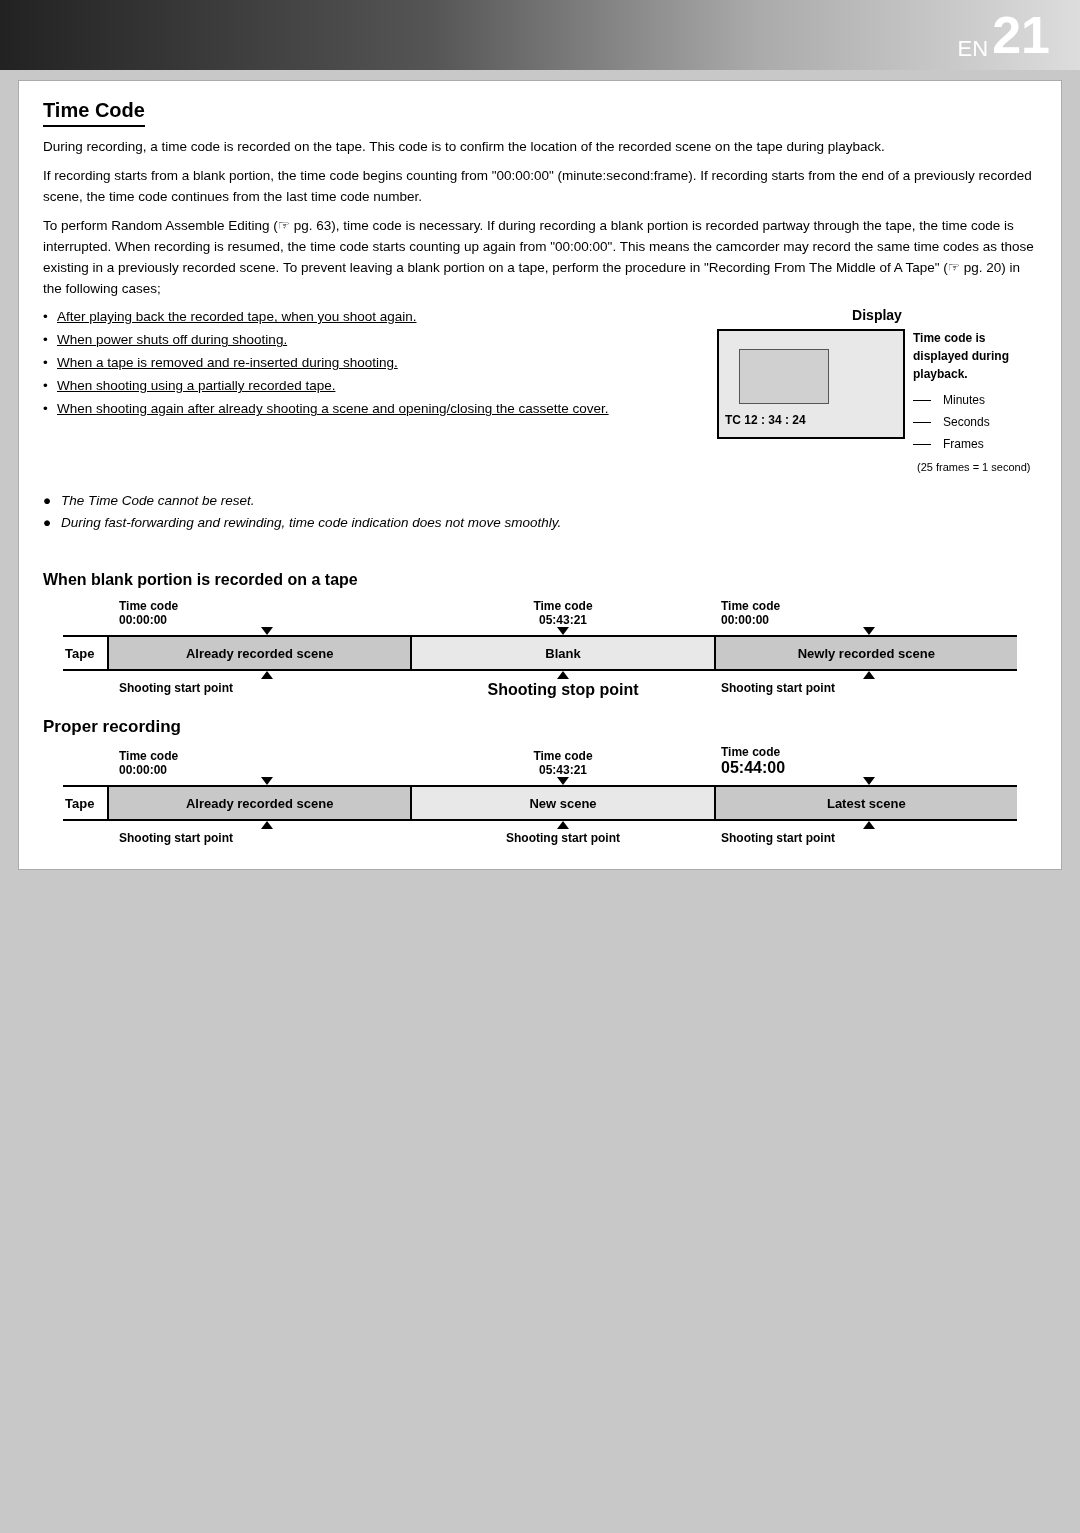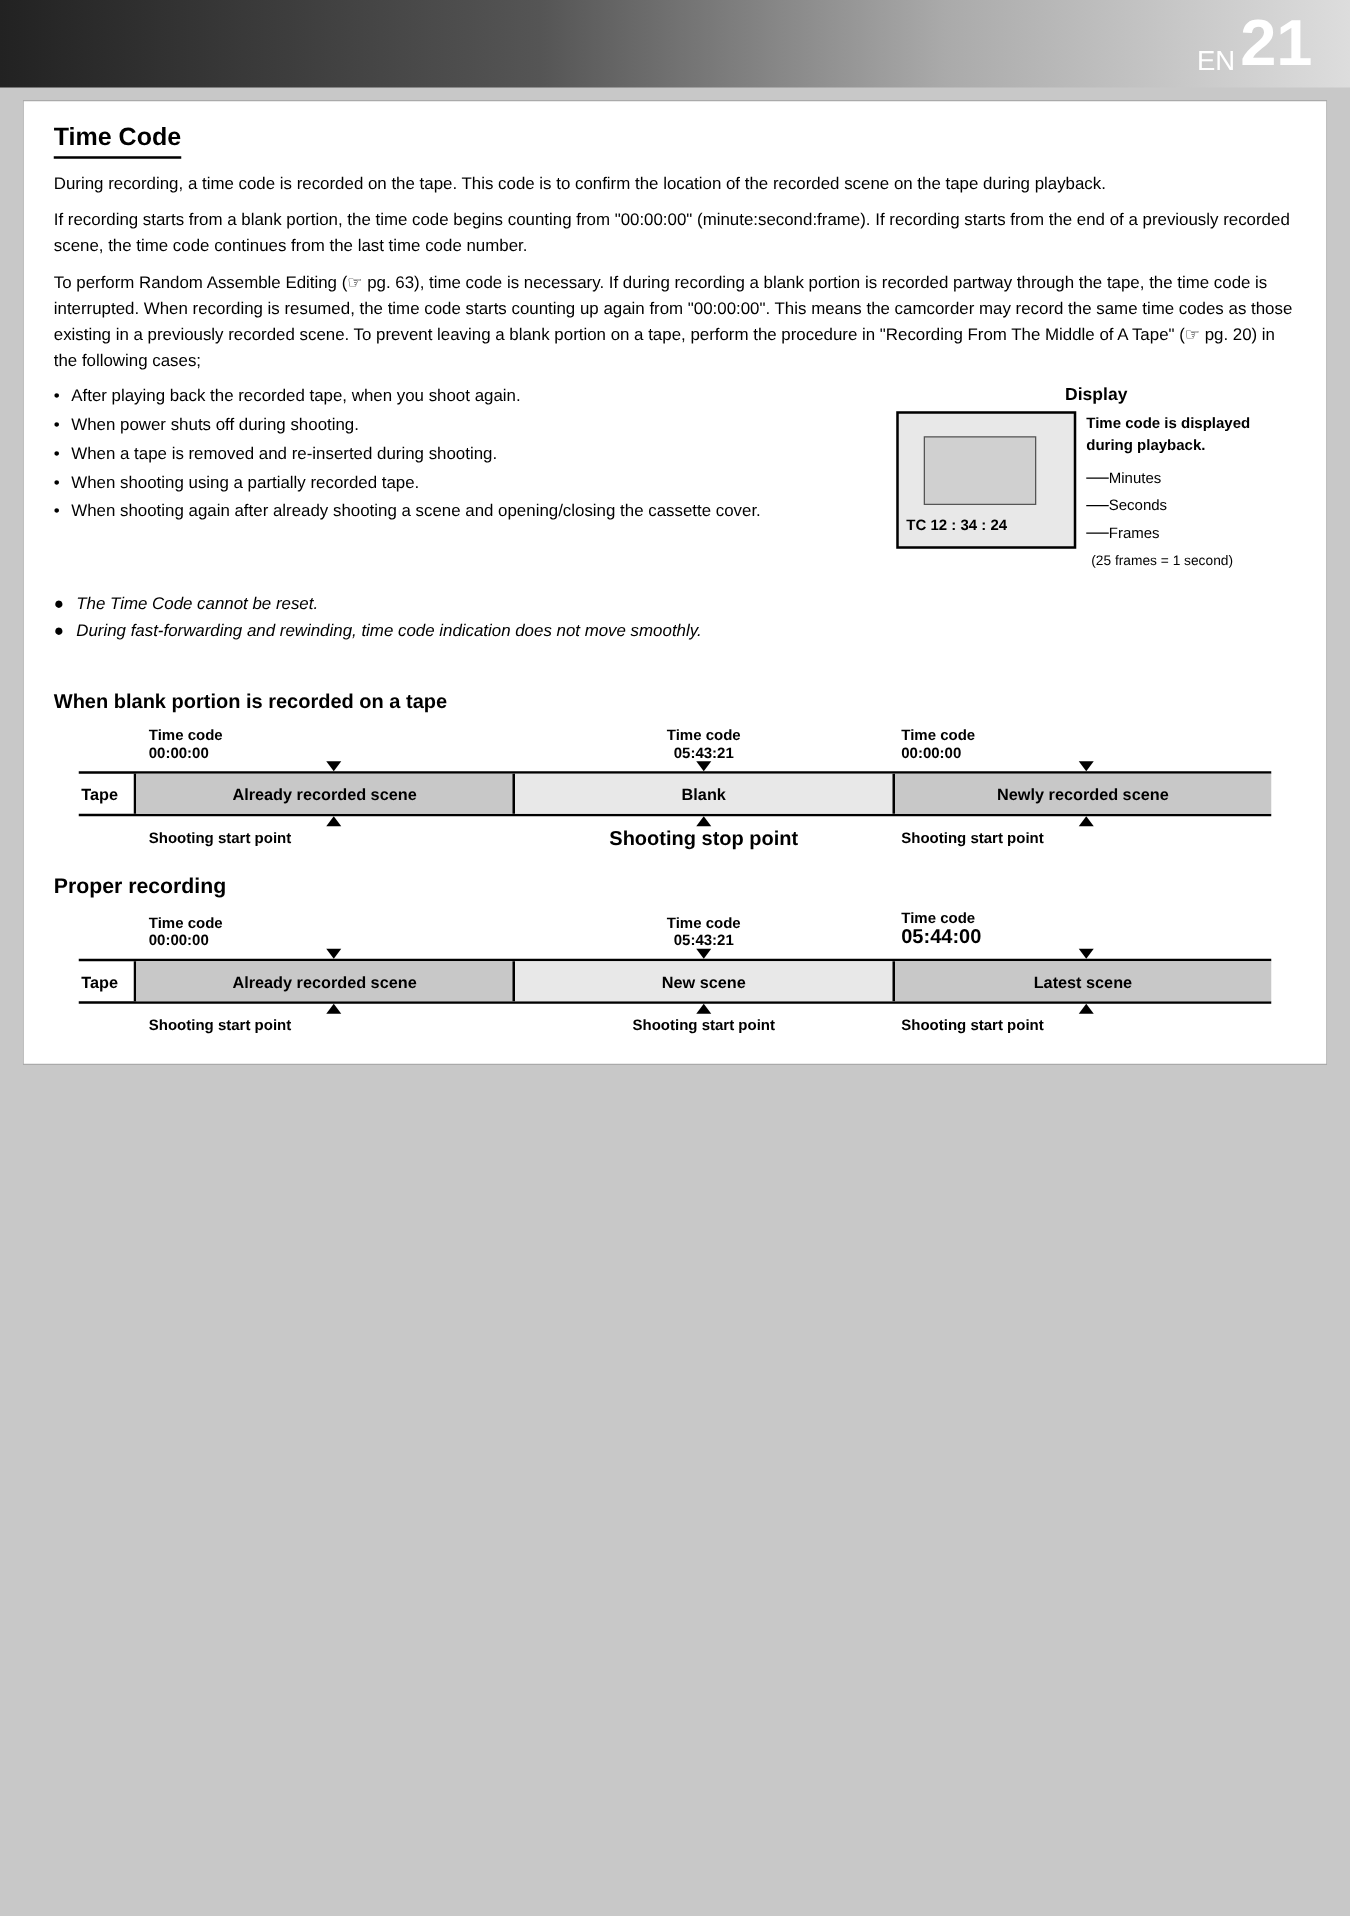--- a/index.html
+++ b/index.html
@@ -64,20 +64,21 @@
     }
 
     
     .two-col {
       display: flex;
       gap: 20px;
       margin-top: 8px;
     }
     .bullets-col {
       flex: 1;
+      text-decoration: underline;
     }
     .bullets-col ul {
       list-style: none;
       padding: 0;
     }
     .bullets-col ul li {
       font-size: 13.5px;
       line-height: 1.55;
       padding-left: 14px;
       position: relative;
@@ -98,21 +99,21 @@
       font-size: 14px;
       text-align: center;
       margin-bottom: 6px;
     }
     .display-diagram {
       display: flex;
       align-items: flex-start;
       gap: 8px;
     }
     .display-screen {
-      width: 144px;
+      width: 188px;
       height: 110px;
       border: 2px solid #000;
       background: #e8e8e8;
       position: relative;
       flex-shrink: 0;
     }
     .display-screen .tc-label {
       position: absolute;
       bottom: 10px;
       left: 6px;
@@ -132,21 +133,21 @@
       display: flex;
       flex-direction: column;
       justify-content: flex-end;
       padding-top: 0px;
       font-size: 12px;
       line-height: 1.5;
     }
     .annotation-line {
       display: flex;
       align-items: center;
-      gap: 0;
+      gap: 12px;
       margin-bottom: 4px;
     }
     .annotation-line .dash {
       width: 18px;
       height: 1px;
       background: #000;
       flex-shrink: 0;
     }
     .frames-note {
       font-size: 11px;

